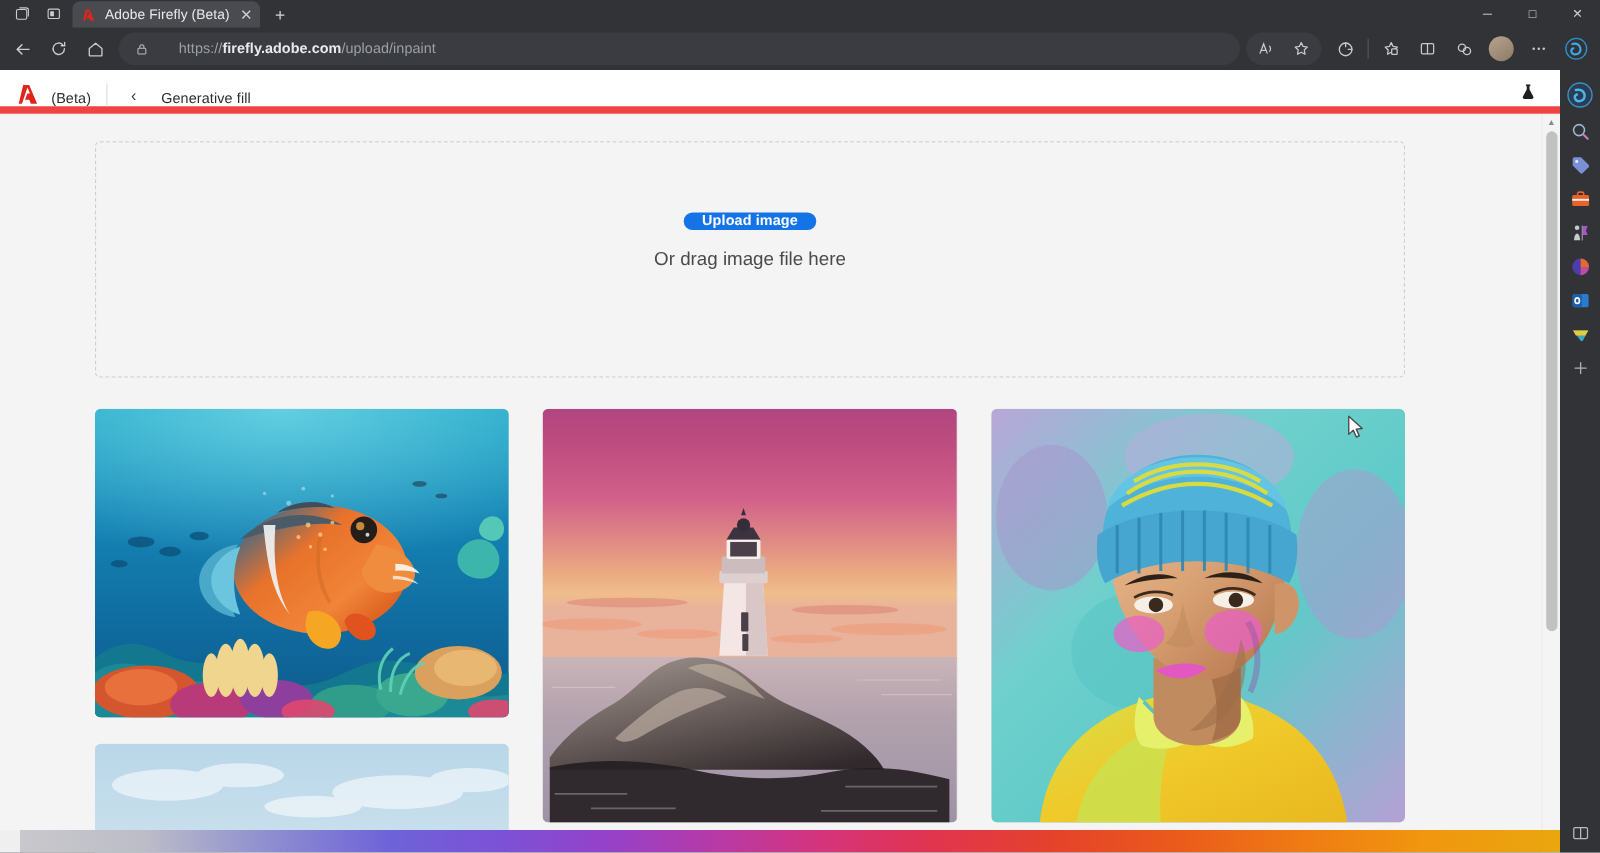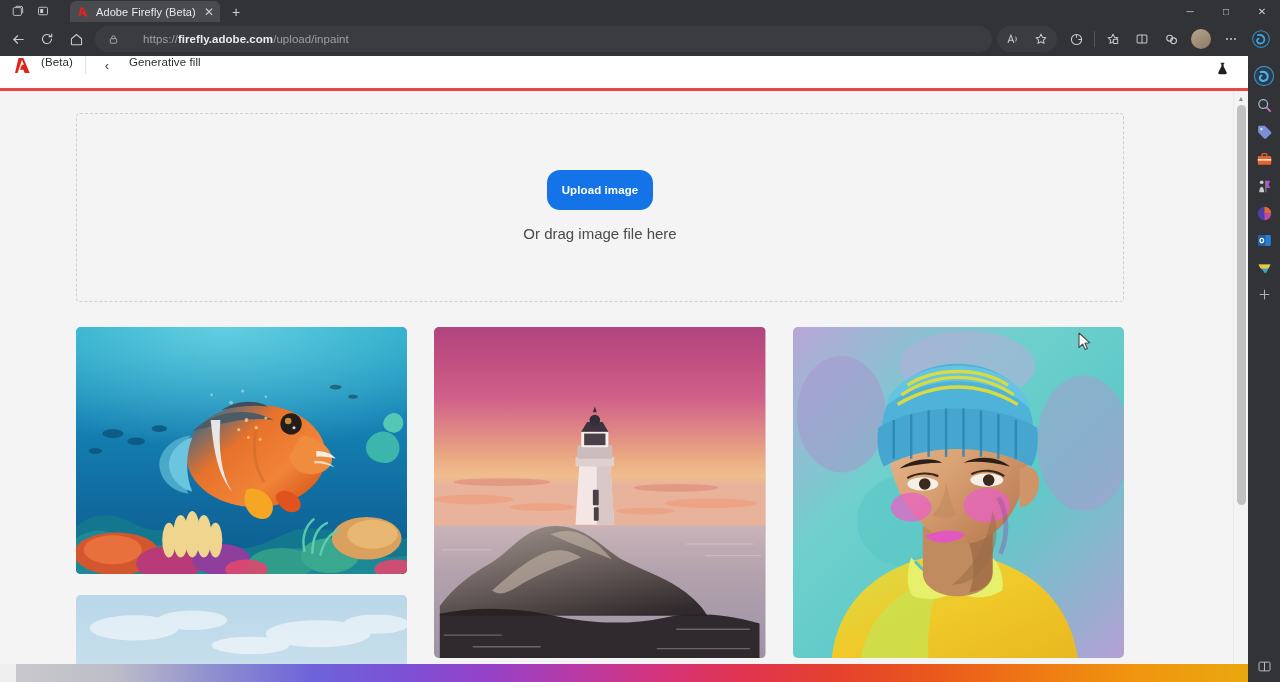--- a/index.html
+++ b/index.html
@@ -12,21 +12,21 @@
 
   
   #browser { position:relative; width:1280px; height:682px; background:#323337; display:flex; flex-direction:column; }
 
   
   .tabstrip { height:22px; background:#323337; display:flex; align-items:flex-end; position:relative; flex:0 0 22px; }
   .tabstrip-left { display:flex; align-items:center; height:22px; padding-left:6px; gap:4px; }
   .tb-icon { width:22px; height:20px; display:flex; align-items:center; justify-content:center; border-radius:3px; color:#c9ccd0; }
   .tab {
     height:21px; min-width:150px; max-width:170px; background:#4a4b50; border-radius:6px 6px 0 0;
-    display:flex; align-items:center; padding:0 4px 0 8px; gap:6px; margin-left:16px; position:relative;
+    display:flex; align-items:center; padding:0 4px 0 8px; gap:6px; margin-left:4px; position:relative;
   }
   .tab-fav { width:12px; height:12px; flex:0 0 12px; display:flex; align-items:center; justify-content:center; }
   .tab-title { font-size:11px; color:#e8eaed; white-space:nowrap; overflow:hidden; text-overflow:ellipsis; flex:1; letter-spacing:.1px; }
   .tab-close { width:14px; height:14px; display:flex; align-items:center; justify-content:center; color:#c9ccd0; font-size:12px; line-height:1; border-radius:2px; }
   .newtab { width:22px; height:20px; display:flex; align-items:center; justify-content:center; color:#d0d2d6; font-size:14px; margin-left:5px; border-radius:3px; }
   .wincontrols { position:absolute; right:0; top:0; height:22px; display:flex; }
   .wc { width:36px; height:22px; display:flex; align-items:center; justify-content:center; color:#cfd1d5; font-size:10px; }
 
   
   .navbar { height:34px; background:#323337; display:flex; align-items:center; padding:0 4px; gap:1px; flex:0 0 34px; }
@@ -44,22 +44,22 @@
   .divider-v { width:1px; height:16px; background:#52545a; margin:0 3px; }
   .avatar-btn { width:20px; height:20px; border-radius:50%; background:linear-gradient(145deg,#b6a48e,#8d7a64); margin:0 5px; flex:0 0 20px; }
   .copilot-btn { width:26px; height:26px; border-radius:50%; display:flex; align-items:center; justify-content:center; margin-left:2px; }
 
   
   .viewrow { flex:1; display:flex; min-height:0; background:#fff; }
   .page { flex:1; position:relative; background:#f4f4f4; overflow:hidden; min-width:0; display:flex; flex-direction:column; }
 
   
   .ff-header {
-    height:35px; background:#fff; border-bottom:3px solid #ef4444;
-    display:flex; align-items:flex-start; padding:0 14px; flex:0 0 35px; position:relative; z-index:5;
+    height:35px; background:#fff; border-bottom:6px solid #ef4444;
+    display:flex; align-items:flex-end; padding:0 14px; flex:0 0 35px; position:relative; z-index:5;
   }
   .ff-logo { width:20px; height:19px; flex:0 0 20px; }
   .ff-beta { font-size:11.5px; color:#2c2c2c; margin-left:7px; letter-spacing:.1px; }
   .ff-sep { width:1px; height:18px; background:#e0e0e0; margin:0 12px; }
   .ff-back { width:18px; height:18px; display:flex; align-items:center; justify-content:center; color:#3b3b3b; font-size:13px; }
   .ff-title { font-size:11.5px; color:#2c2c2c; margin-left:13px; letter-spacing:.1px; }
   .ff-header-right { margin-left:auto; display:flex; align-items:center; }
   .ff-flask { width:24px; height:24px; display:flex; align-items:center; justify-content:center; }
 
   .ff-body { flex:1; position:relative; overflow:hidden; background:#f4f4f4; }
@@ -67,21 +67,21 @@
 
   
   .dropzone {
     margin:22px 124px 0 76px; height:189px; border:1.5px dashed #cfcfcf; border-radius:4px;
     background:transparent; display:flex; flex-direction:column; align-items:center; justify-content:flex-start;
     padding-top:31px;
   }
   .dz-title { font-size:21px; font-weight:700; color:#1b1b1b; letter-spacing:-.2px; }
   .dz-sub { font-size:12.5px; color:#3d3d3d; margin-top:15px; letter-spacing:.05px; }
   .dz-btn {
-    margin-top:25px; height:40px; padding:0 15px; border:none; border-radius:13px;
+    margin-top:25px; height:14px; padding:0 15px; border:none; border-radius:13px;
     background:#1473e6; color:#fff; font-size:11.5px; font-weight:700; font-family:inherit;
     display:flex; align-items:center; justify-content:center; letter-spacing:.1px; cursor:pointer;
   }
   .dz-drag { font-size:15px; color:#4a4a4a; margin-top:15px; }
 
   
   .gallery {
     margin:25px 124px 0 76px; display:flex; gap:27px; align-items:flex-start;
   }
   .gcol { display:flex; flex-direction:column; gap:21px; flex:1; min-width:0; }

